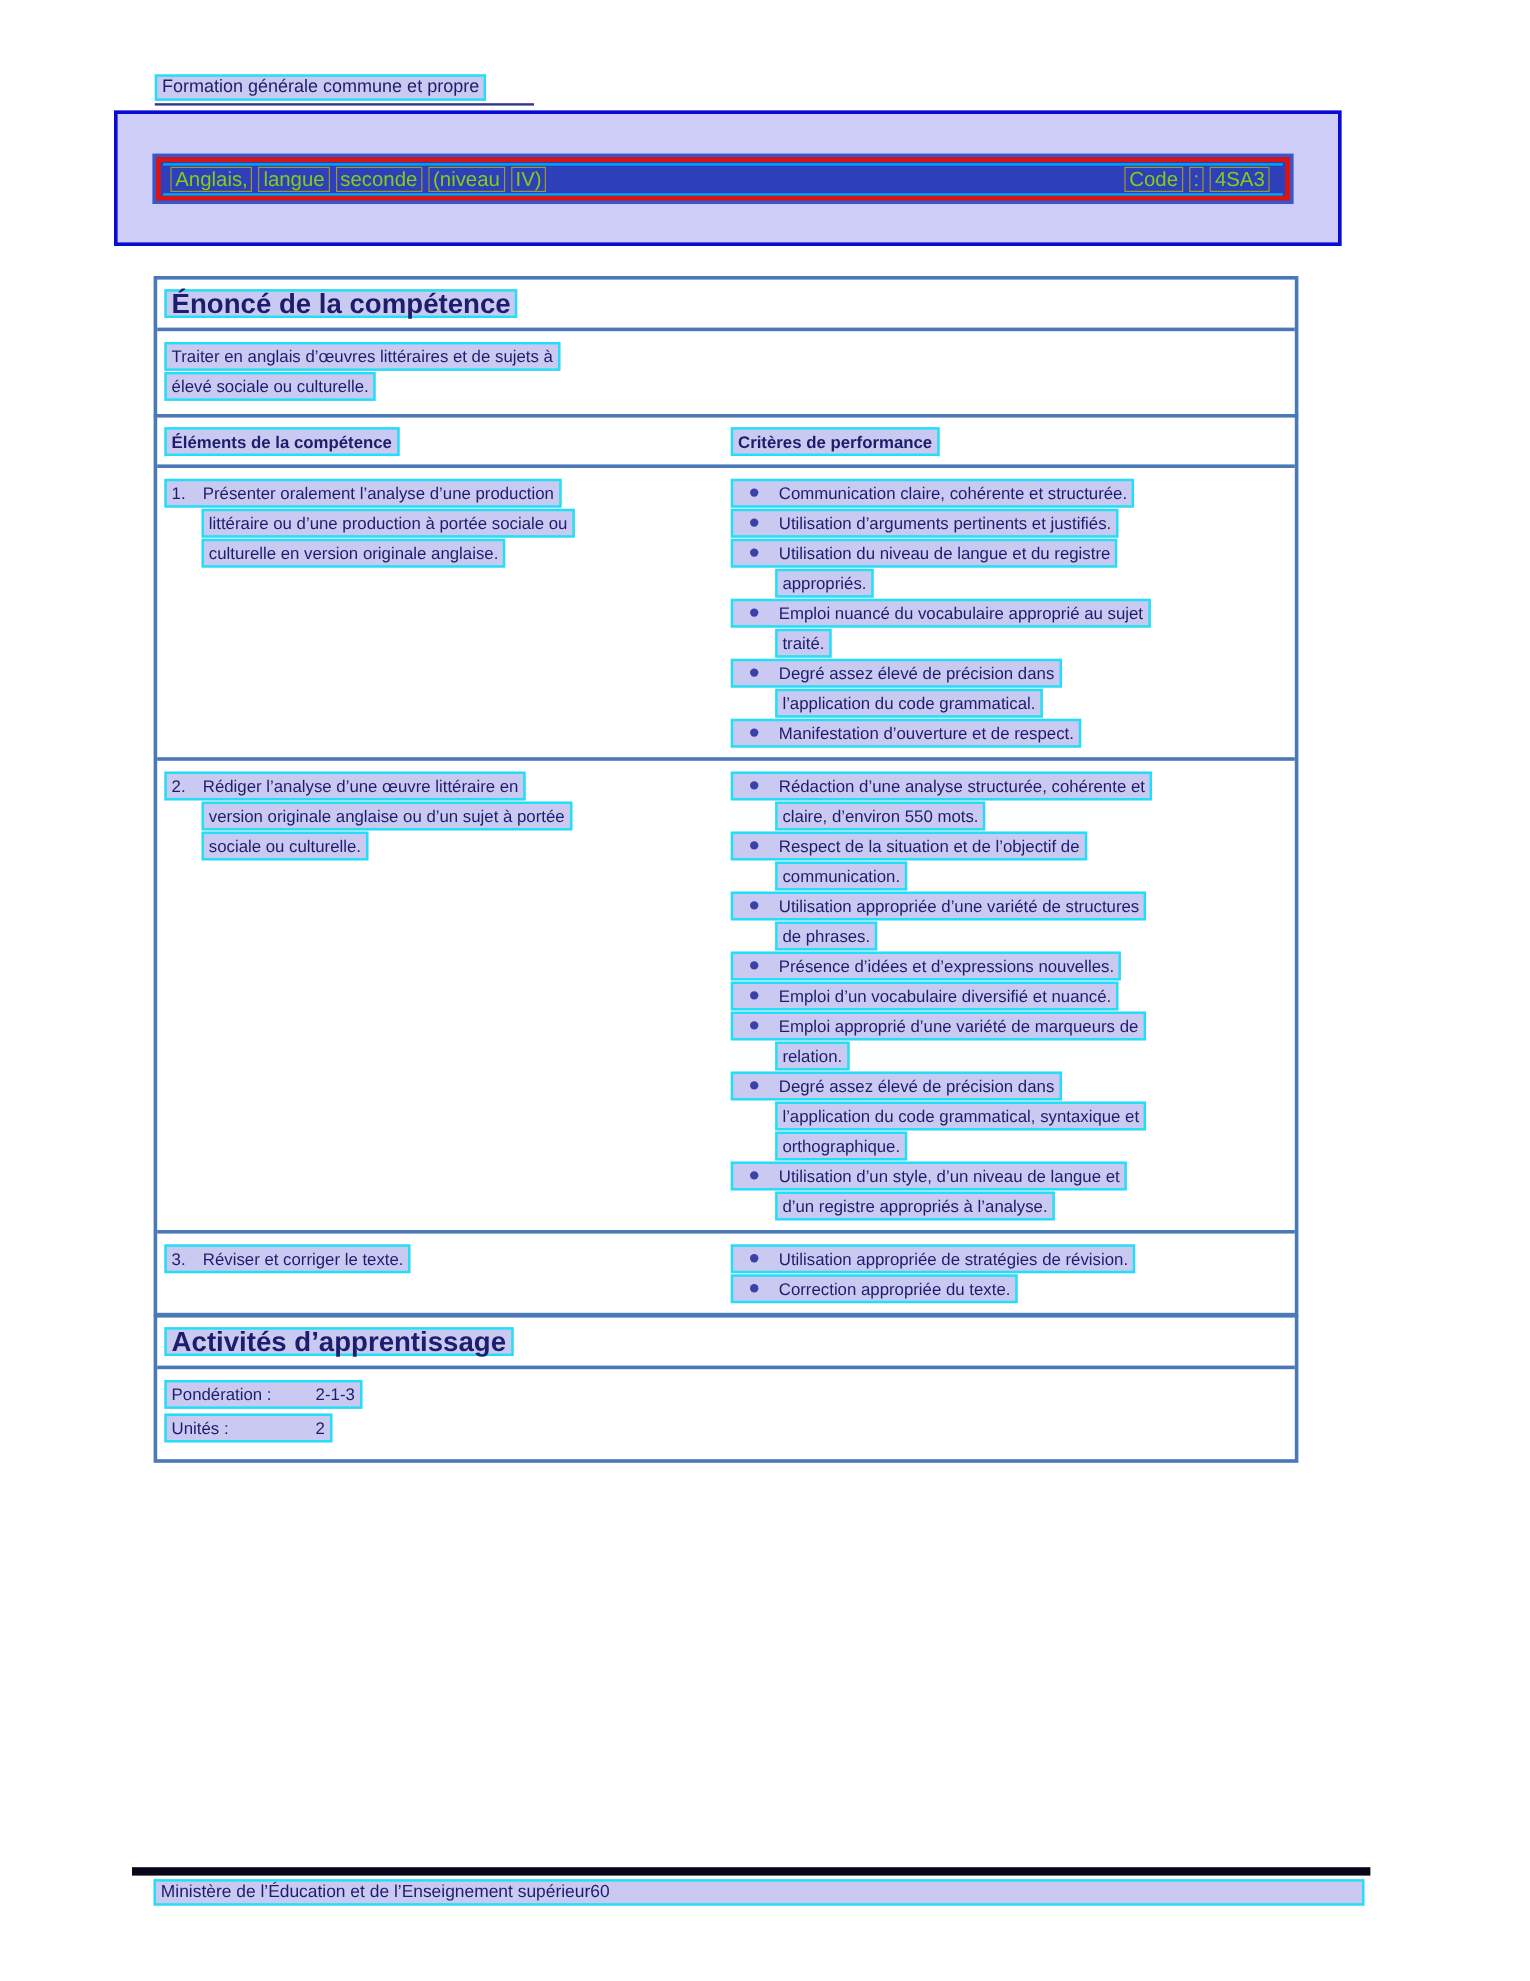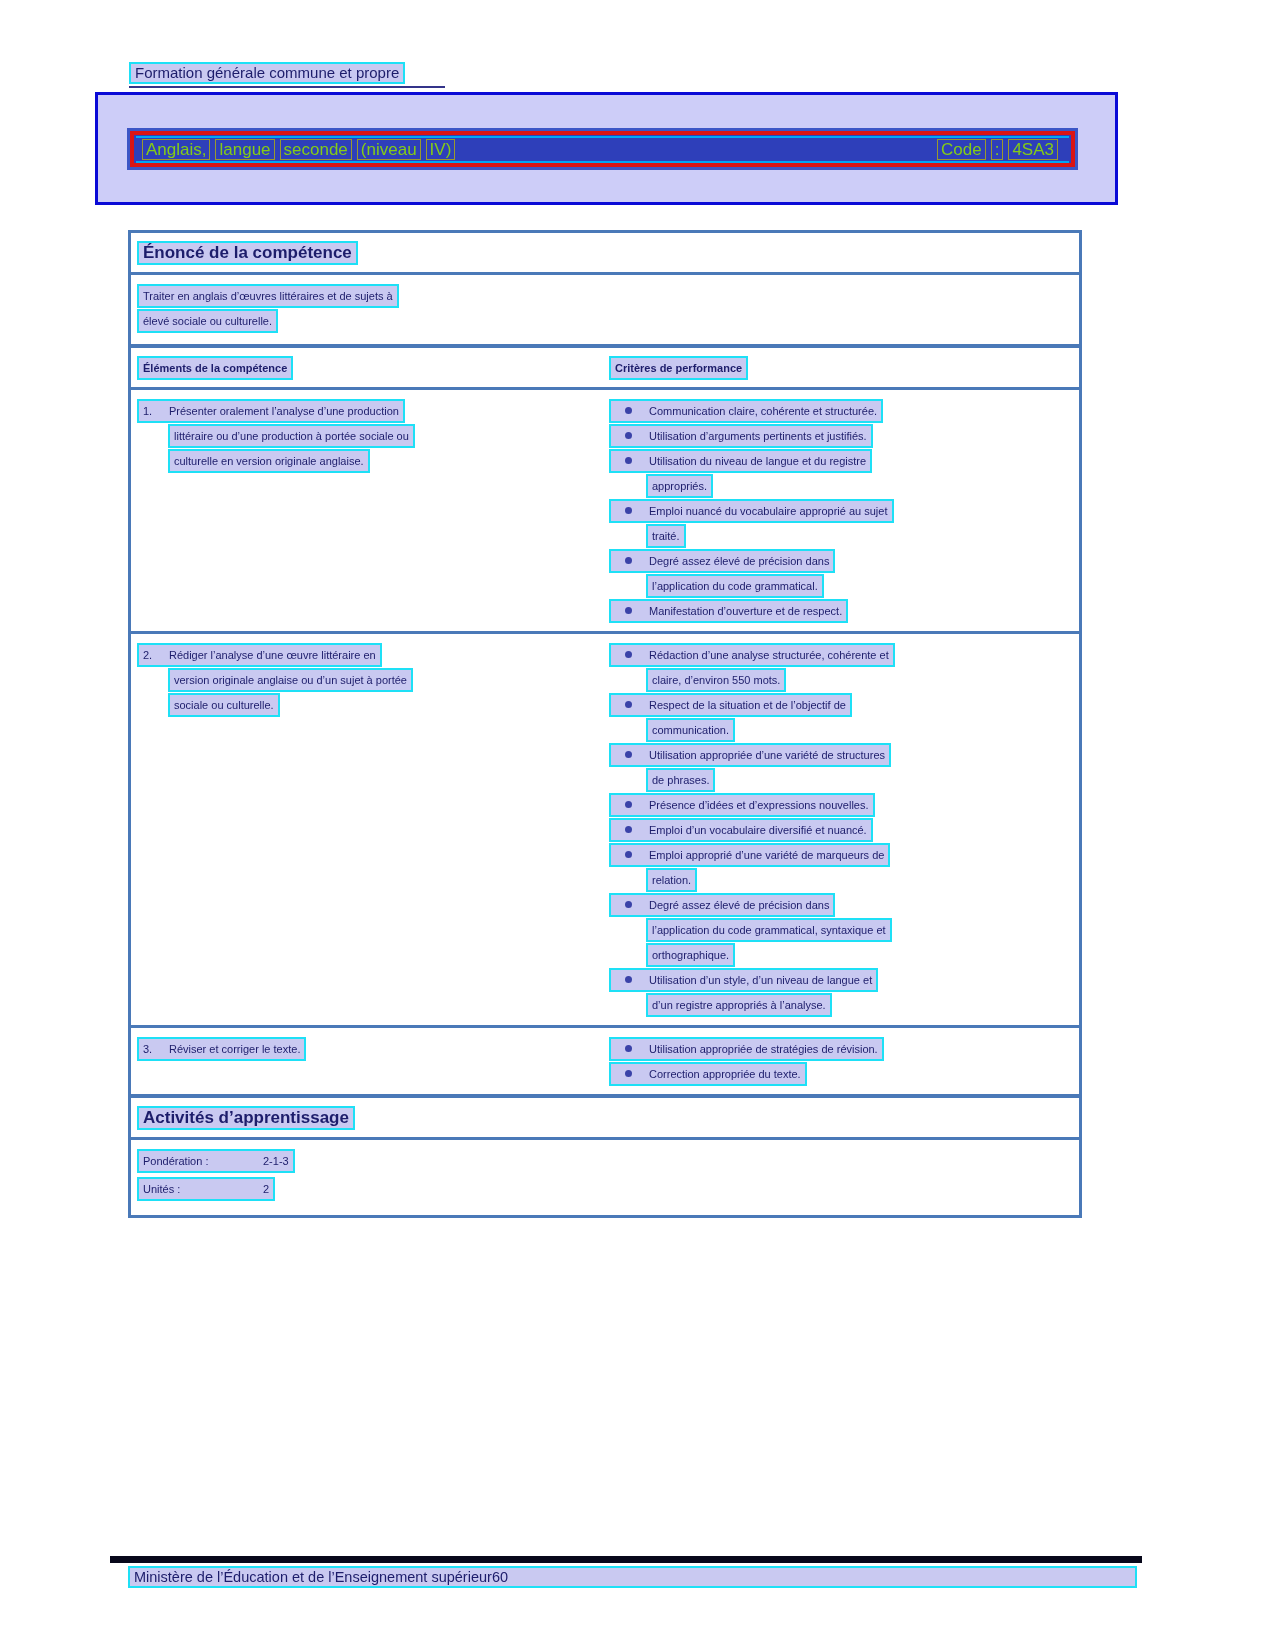--- a/index.html
+++ b/index.html
@@ -3,21 +3,21 @@
 <meta charset="utf-8">
 <style>
   html,body { margin:0; padding:0; background:#ffffff; }
   .page {
     position:relative; width:1220px; height:1651px; background:#ffffff;
     font-family:"Liberation Sans", sans-serif; color:#1d1d6b; overflow:hidden;
   }
   
   .hl {
     background:#c9c9f1; border:2px solid #1ee0f6; padding:0 4px;
-    display:inline-block; font-size:11px; line-height:20px; color:#1d1d6b;
+    display:inline-block; font-size:14px; line-height:20px; color:#1d1d6b;
   }
   .tl { line-height:0; margin-bottom:1px; white-space:nowrap; }
   .b  { font-weight:bold; }
 
   
   .top-header { position:absolute; left:129px; top:62px; }
   .top-header .hl { font-size:15px; line-height:18px; }
   .top-rule { position:absolute; left:129px; top:86px; width:316px; height:2px; background:#34348a; }
 
   
@@ -49,21 +49,21 @@
     display:flex; justify-content:space-between; align-items:flex-end; padding:0 6px;margin-top:48px;
   }
   .col-heads .hd {
     font-weight:bold; font-style:italic; text-decoration:underline;
     font-size:18px; color:#1c2f9e;
   }
 
   
   .sec { position:absolute; left:128px; width:948px; background:#ffffff; border:3px solid #4a79b8; }
   .sec-head { border-bottom:3px solid #4a79b8; padding:8px 6px 7px; }
-  .sec-head .hl { font-weight:bold; font-size:17px; }
+  .sec-head .hl { font-weight:bold; font-size:23px; }
   .sec-body { padding:9px 6px 10px; }
 
   #sec-enonce   { top:230px; }
   #sec-enonce .sec-body { min-height:50px; }
   #sec-elements { top:345px; }
   #sec-activites{ top:1095px; }
 
   .el-headrow { display:flex; border-bottom:3px solid #4a79b8; padding:8px 6px 7px; }
   .el-col1 { width:472px; flex:none; }
   .el-col2 { flex:1; }

